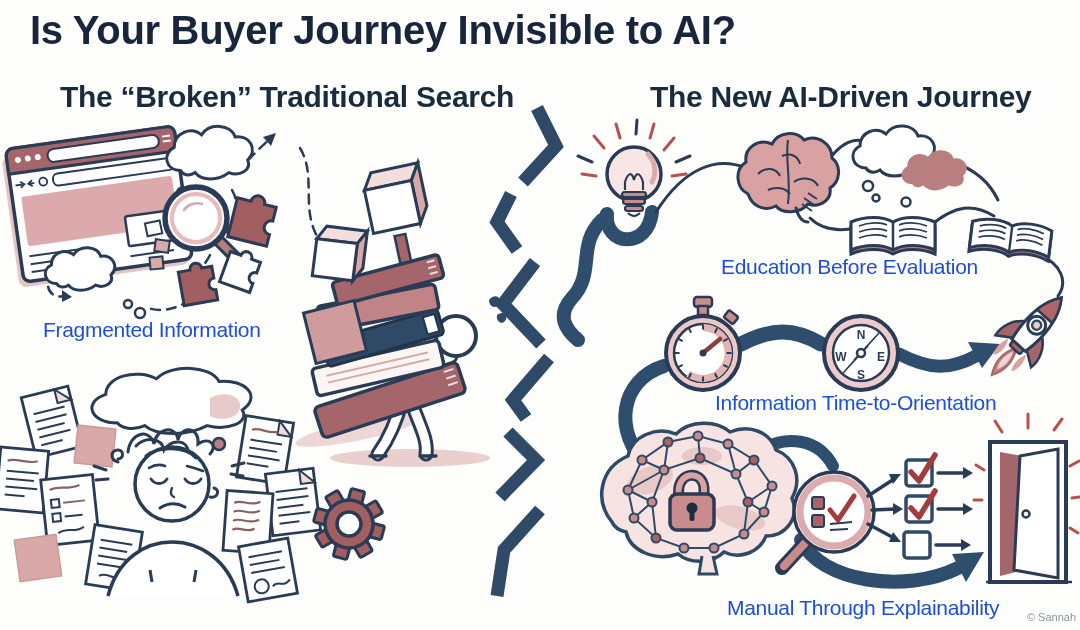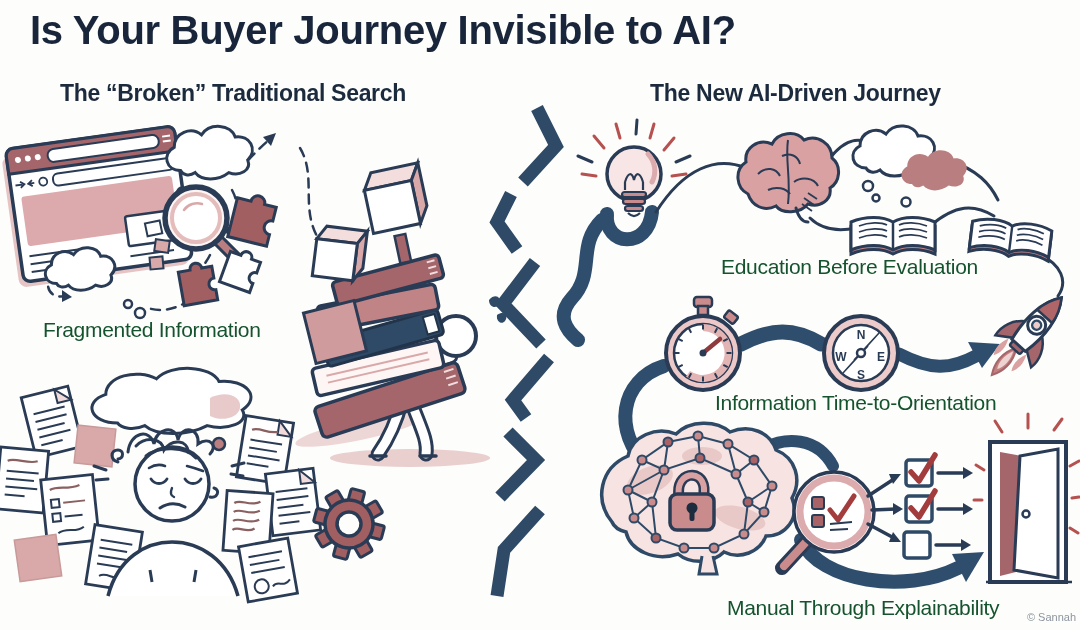--- a/index.html
+++ b/index.html
@@ -1,22 +1,22 @@
 <!DOCTYPE html>
 <html><head>
 <meta charset="utf-8">
 <style>
   html,body{margin:0;padding:0;background:#e8e8e8;}
   .stage{position:relative;width:1080px;height:630px;background:#fdfdfb;overflow:hidden;
          font-family:"Liberation Sans","DejaVu Sans",sans-serif;color:#1c2a3e;}
   .art{position:absolute;left:0;top:0;}
   .label{position:absolute;text-align:left;letter-spacing:-0.3px;margin-left:30px;}
   .title{top:8px;left:0;width:1080px;font-size:40px;font-weight:700;color:#18253a;}
-  .colhead{font-size:23px;font-weight:600;color:#1c2a3e;}
-  .item{font-size:21px;font-weight:500;color:#14532d;}
+  .colhead{font-size:30px;font-weight:600;color:#1c2a3e;}
+  .item{font-size:21px;font-weight:500;color:#1d4ed8;}
   .wm{position:absolute;top:611px;left:960px;width:116px;text-align:right;font-size:11px;color:#8d95a0;}
 </style>
 </head>
 <body>
 
 <div class="stage">
 
 <svg class="art" width="1080" height="630" viewBox="0 0 1080 630">
 
   <g stroke="#2e4a67" stroke-width="13" fill="none" stroke-linejoin="miter" stroke-linecap="butt">

